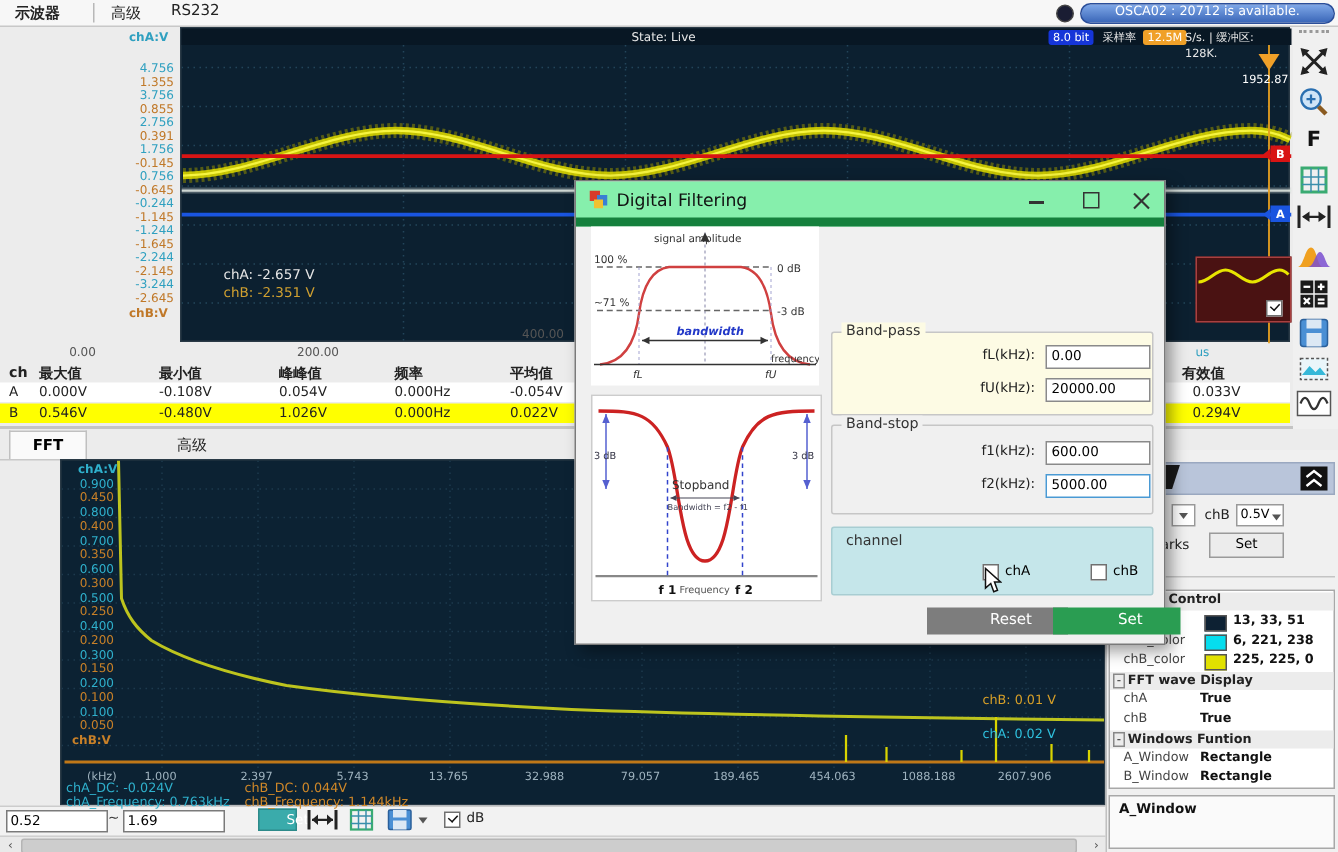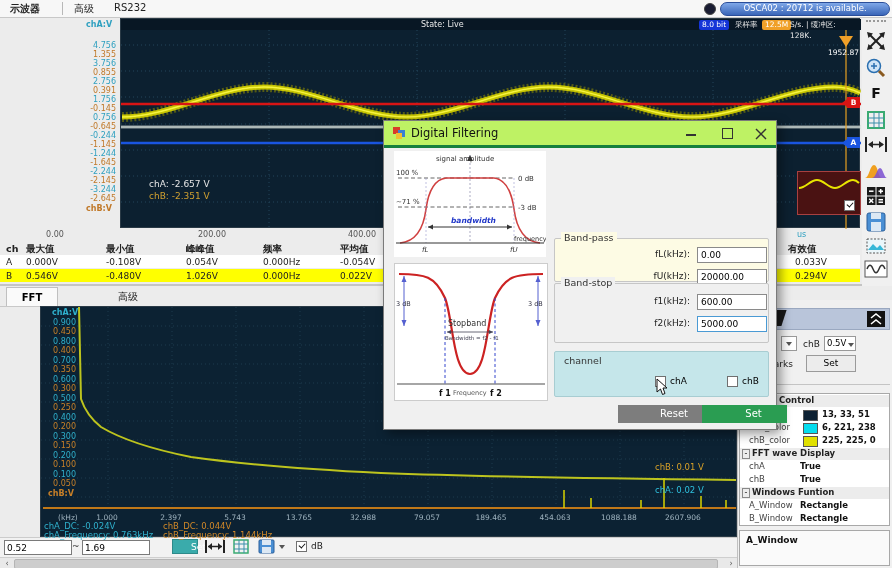--- a/index.html
+++ b/index.html
@@ -37,21 +37,21 @@
   .tool{left:862px;width:28px;height:24px;text-align:center;}
   .panel{left:737px;top:300px;width:155px;height:268px;background:#f0f0f0;border-left:1px solid #c0c0c0;box-sizing:border-box;}
   .phead{left:739px;top:308px;width:151px;height:22px;background:#b9c5da;border:1px solid #9aa8c0;box-sizing:border-box;}
   .pgrid{left:739px;top:393px;width:151px;height:133px;background:#fff;border:1px solid #a8a8a8;box-sizing:border-box;}
   .grow{font-size:8.5px;color:#444;}
   .gval{font-size:8.5px;font-weight:bold;color:#111;}
   .ghead{font-size:8.5px;font-weight:bold;color:#222;background:#ececec;}
   .swatch{width:13px;height:9px;border:1px solid #555;}
   .desc{left:739px;top:530px;width:151px;height:36px;background:#fafafa;border:1px solid #a8a8a8;box-sizing:border-box;}
   .dialog{left:383px;top:120px;width:394px;height:310px;background:#f0f0f0;border:1px solid #7a7a7a;box-shadow:4px 4px 10px rgba(0,0,0,.4);box-sizing:border-box;z-index:50;}
-  .dtitle{left:0;top:0;width:100%;height:24px;background:#bef264;border-bottom:3px solid #15803d;}
+  .dtitle{left:0;top:0;width:100%;height:24px;background:#86efac;border-bottom:6px solid #15803d;}
   .dtitletxt{font-size:11.5px;color:#111;line-height:24px;}
   .winbtn{width:14px;height:14px;top:5px;}
   .group{border:1px solid #c6c6c6;border-radius:2px;box-sizing:border-box;}
   .legend{position:absolute;top:-7px;left:6px;font-size:9.5px;color:#333;background:inherit;padding:0 3px;}
   .dlbl{font-size:9px;color:#222;text-align:right;}
   .dinput{position:absolute;height:14px;border:1px solid #8a8a8a;background:#fff;font-size:9px;padding:0 3px;font-family:"DejaVu Sans",sans-serif;}
   .cbx{width:11px;height:11px;background:#fff;border:1px solid #707070;box-sizing:border-box;}
   .cbx.checked::after{content:"";position:absolute;left:2px;top:1px;width:5px;height:3px;border-left:1.5px solid #111;border-bottom:1.5px solid #111;transform:rotate(-48deg);}
   .btn{font-size:10px;color:#fff;text-align:center;line-height:18px;padding-left:18px;}
   .marker{width:13px;height:11px;color:#fff;font-size:7.5px;font-weight:bold;text-align:center;line-height:11px;}
@@ -141,21 +141,21 @@
       </svg>
       <div class="abs cbx checked" style="left:46px;top:28px;"></div>
     </div>
   </div>
 
   <div class="abs marker" style="left:847px;top:97px;background:#d81414;color:#d81414;"><span style="color:#fff;">B</span></div>
   <div class="abs marker" style="left:847px;top:137px;background:#1a55e0;color:#1a55e0;"><span style="color:#fff;">A</span></div>
 
   <span class="abs xtick" style="left:55px;top:230px;">0.00</span>
   <span class="abs xtick" style="left:212px;top:230px;">200.00</span>
-  <span class="abs xtick" style="left:362px;top:230px;">400.00</span>
+  <span class="abs xtick" style="left:362px;top:218px;">400.00</span>
   <span class="abs xtick" style="left:512px;top:230px;">600.00</span>
   <span class="abs xtick" style="left:662px;top:230px;">800.00</span>
   <span class="abs" style="left:797px;top:230px;font-size:8px;color:#2fa0c0;">us</span>
 
   <div class="abs rowbg" style="top:255px;background:#ffffff;"></div>
   <div class="abs rowbg" style="top:269px;background:#ffff00;"></div>
   <span class="abs thead" style="left:6px;top:243px;">ch</span>
   <span class="abs thead" style="left:26px;top:243px;">最大值</span>
   <span class="abs thead" style="left:106px;top:243px;">最小值</span>
   <span class="abs thead" style="left:186px;top:243px;">峰峰值</span>
@@ -479,21 +479,21 @@
       <text x="53" y="62" font-size="8" fill="#333">Stopband</text>
       <line x1="52" y1="68" x2="98" y2="68" stroke="#445" stroke-width="0.8"></line>
       <path d="M52,68 L56,66 L56,70 Z M98,68 L94,66 L94,70 Z" fill="#445"></path>
       <text x="50" y="76" font-size="5.5" fill="#445">Bandwidth = f2 - f1</text>
       <text x="44" y="132" font-size="8" font-weight="bold" fill="#111">f 1</text>
       <text x="95" y="132" font-size="8" font-weight="bold" fill="#111">f 2</text>
       <text x="58" y="131" font-size="6.5" fill="#555">Frequency</text>
     </svg>
 
 
-    <div class="abs group" style="left:170px;top:100px;width:215px;height:44px;background:#fdfbe4;margin-top:17px;">
+    <div class="abs group" style="left:170px;top:100px;width:215px;height:56px;background:#fdfbe4;">
       <span class="legend" style="background:#fdfbe4;">Band-pass</span>
       <span class="abs dlbl" style="left:75px;top:10px;width:60px;">fL(kHz):</span>
       <input class="dinput" style="left: 142px; top: 8px; width: 62px;" value="0.00">
       <span class="abs dlbl" style="left:75px;top:32px;width:60px;">fU(kHz):</span>
       <input class="dinput" style="left: 142px; top: 30px; width: 62px;" value="20000.00">
     </div>
 
     <div class="abs group" style="left:170px;top:162px;width:215px;height:60px;background:#f0f0f0;">
       <span class="legend">Band-stop</span>
       <span class="abs dlbl" style="left:75px;top:12px;width:60px;">f1(kHz):</span>

